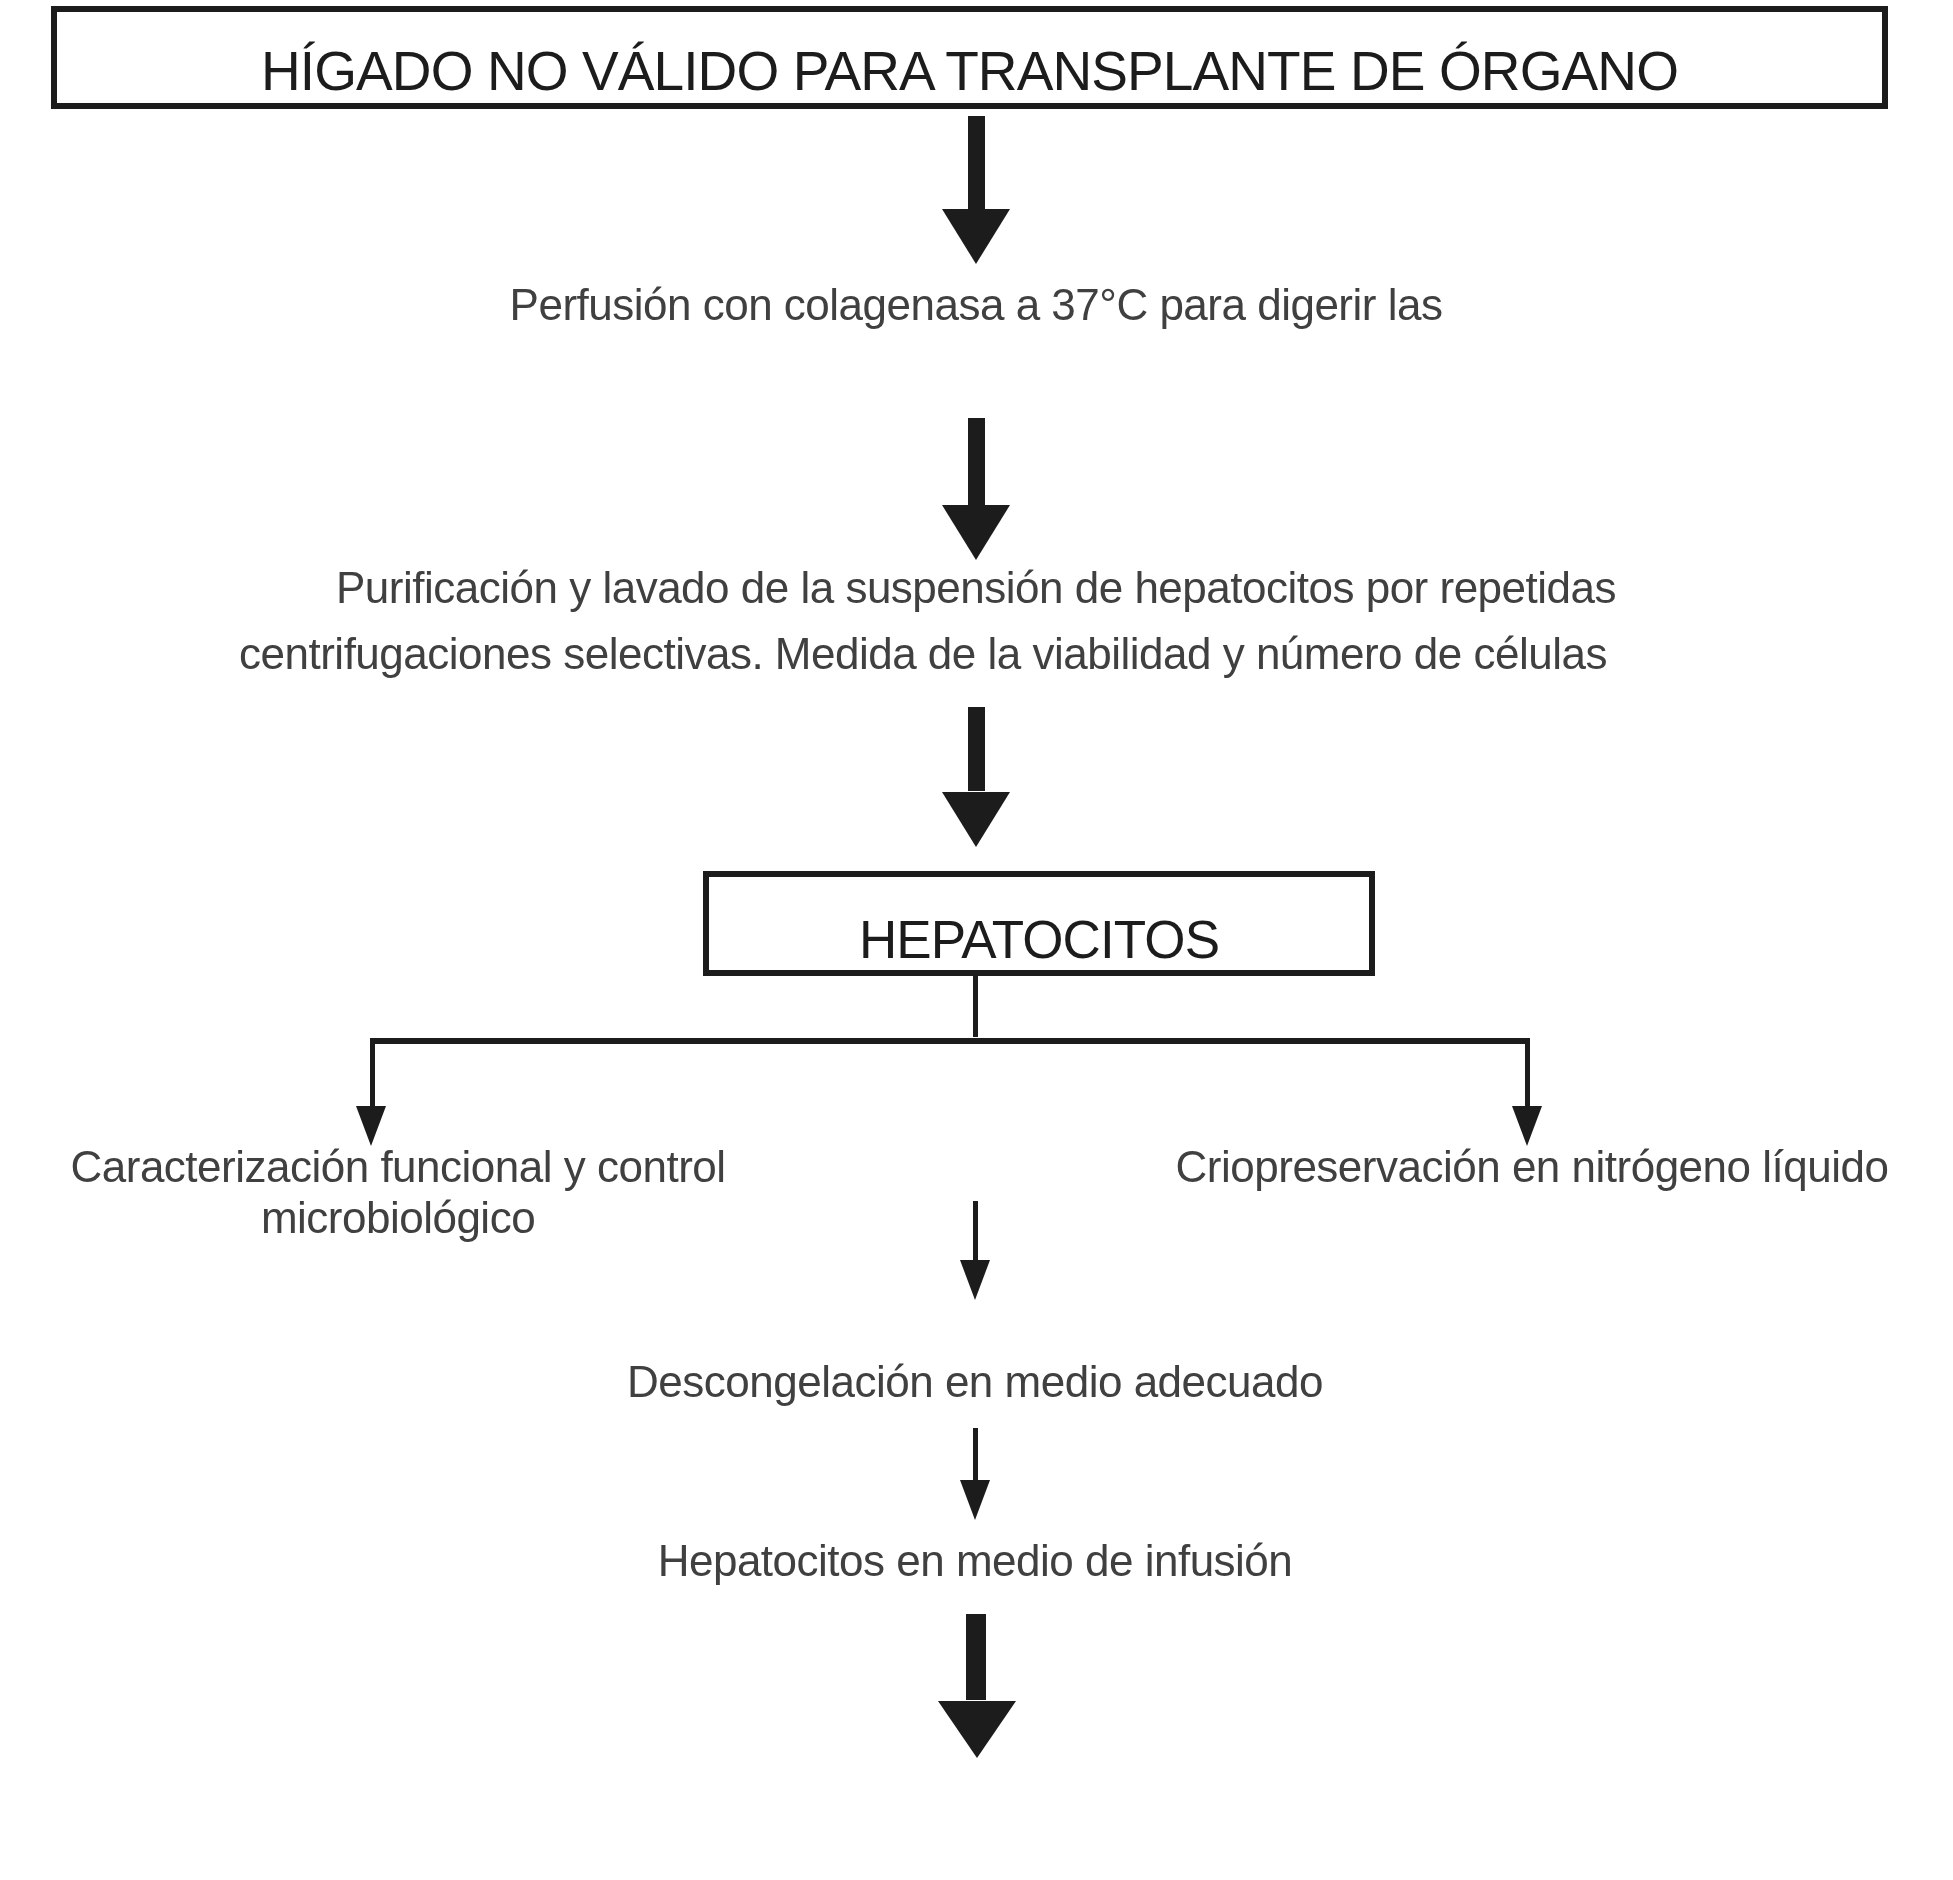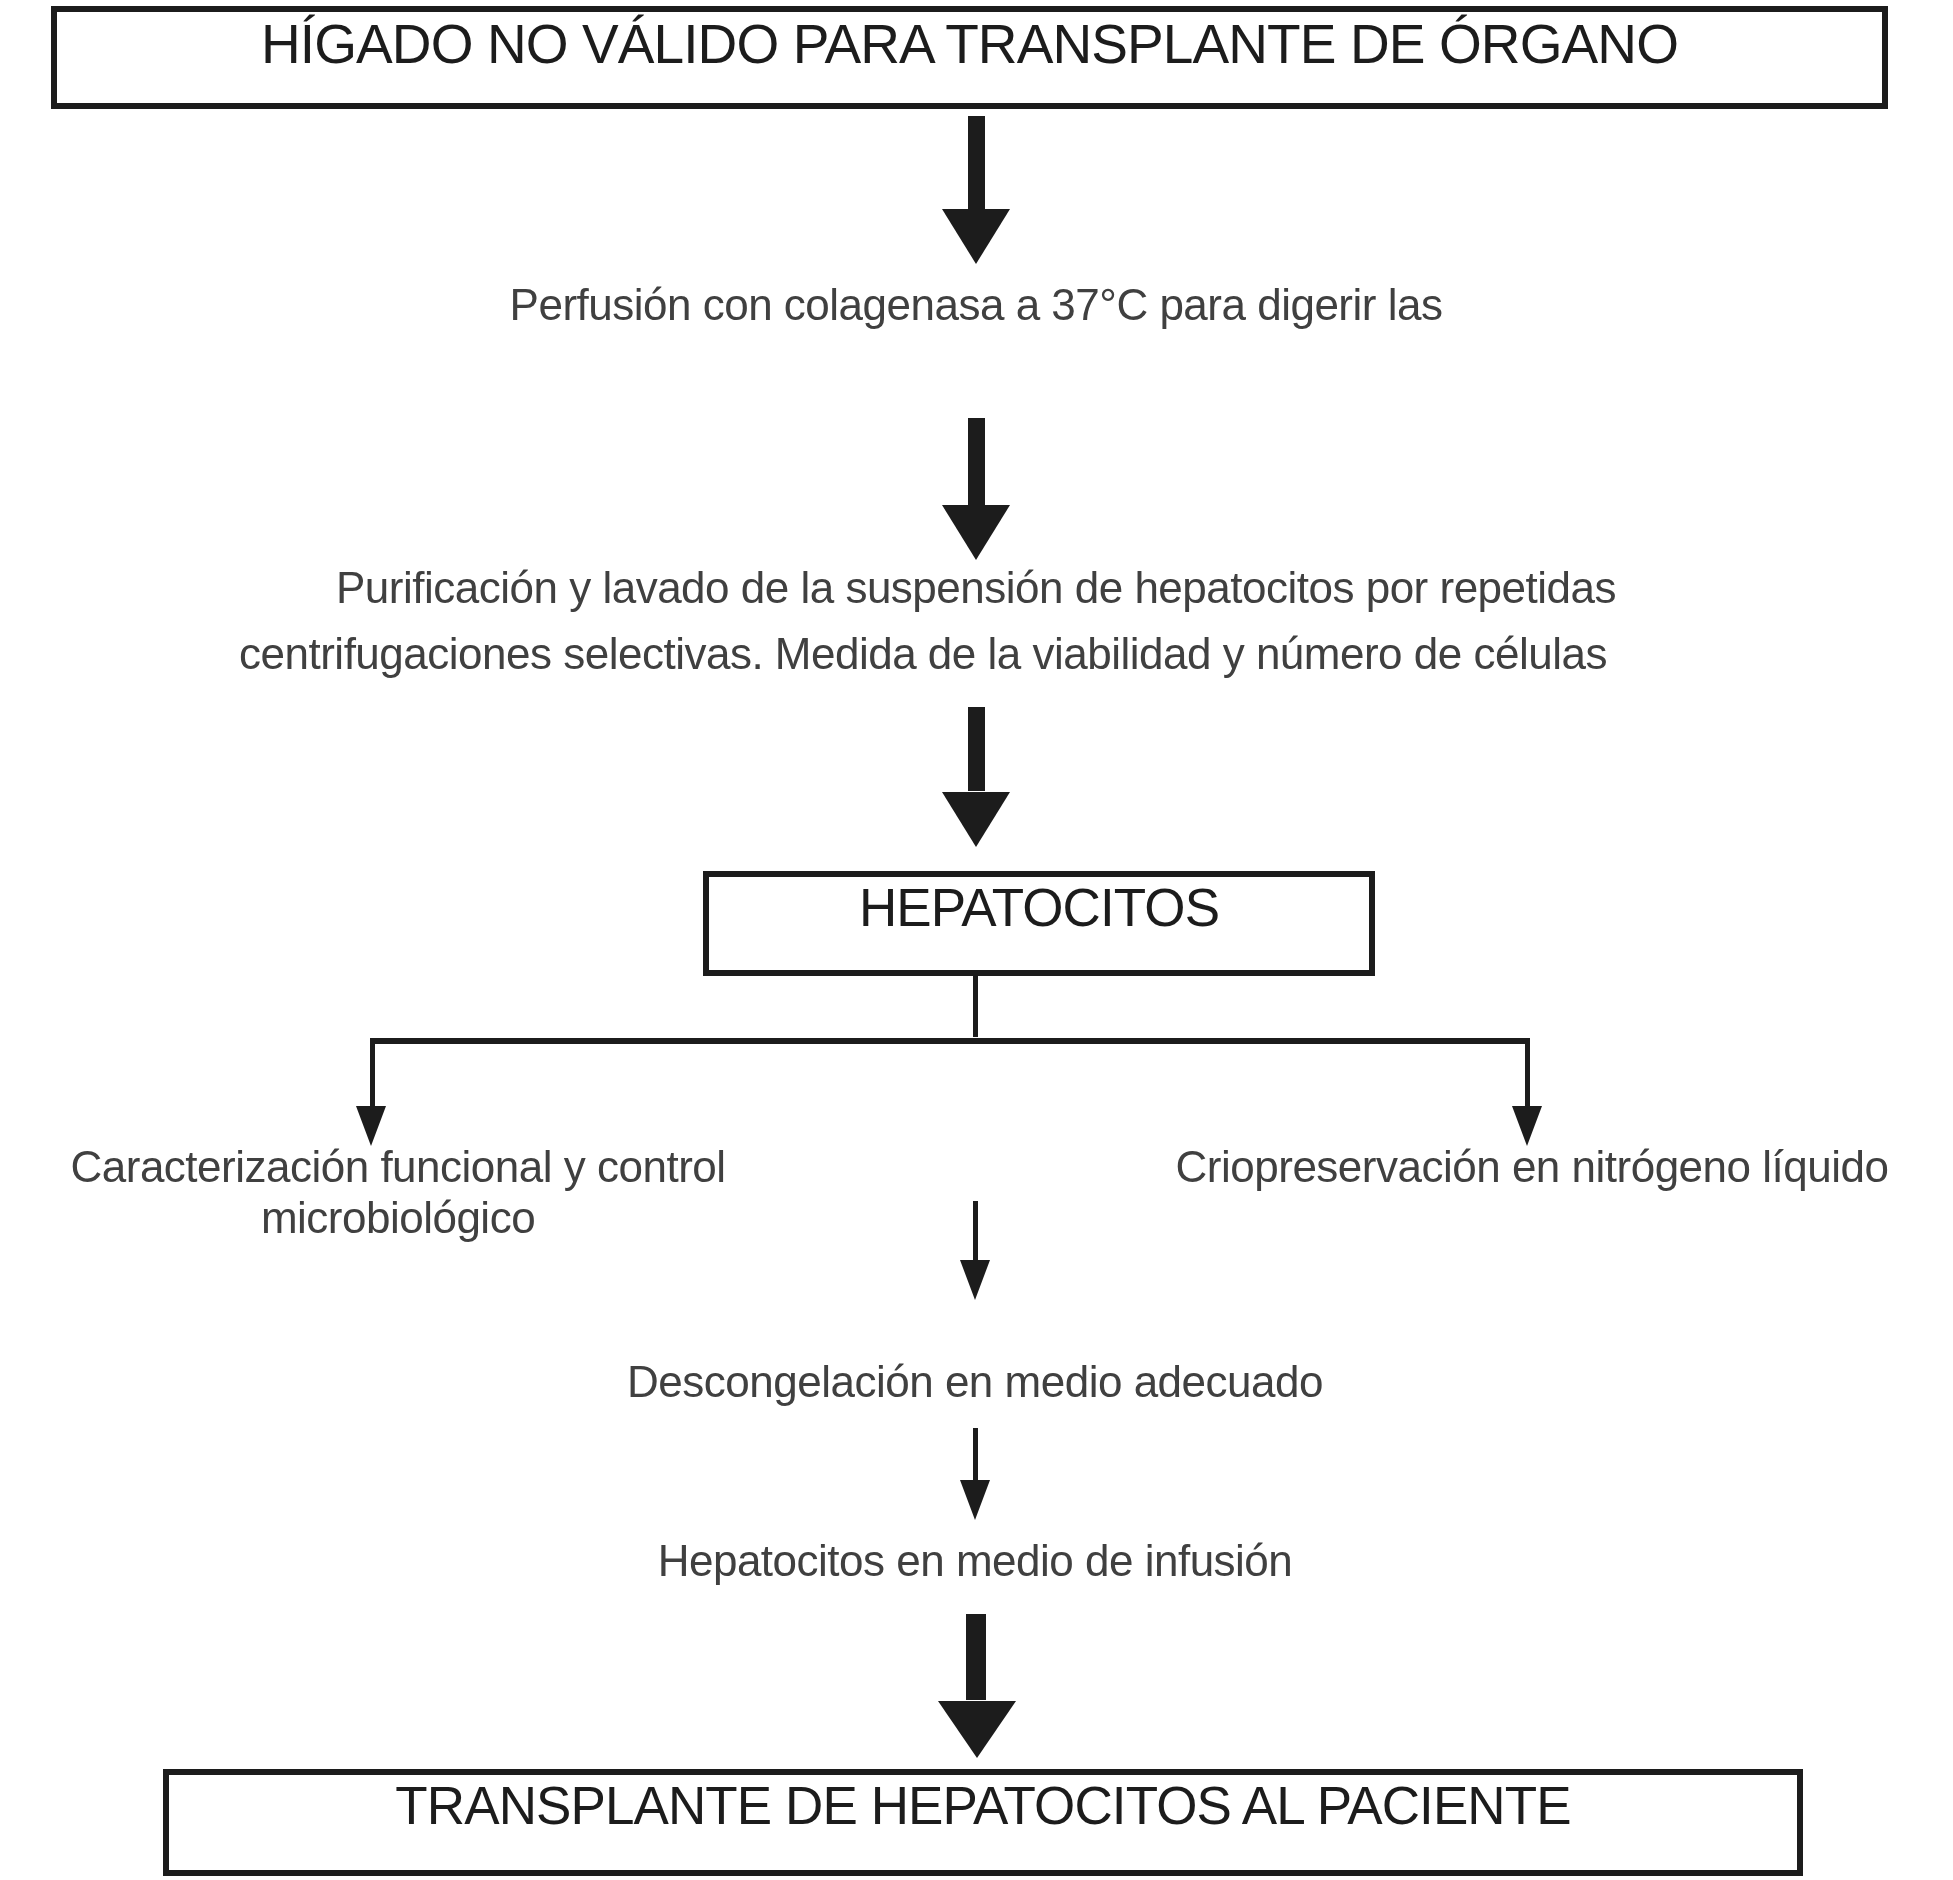--- a/index.html
+++ b/index.html
@@ -17,21 +17,21 @@
     color: #1c1c1c;
     overflow: hidden;
   }
   
   .node-box {
     position: absolute;
     box-sizing: border-box;
     border: 6.4px solid #1c1c1c;
     background: #ffffff;
     display: flex;
-    align-items: flex-start;
+    align-items: flex-end;
     justify-content: center;
     text-align: center;
     white-space: nowrap;
   }
   .box-title {
     font-size: 55px;
     letter-spacing: -0.9px;
     color: #1c1c1c;
   }
   
@@ -134,18 +134,15 @@
     <div class="head thin" style="left:960px; top:1480px;"></div>
   </div>
 
   <div class="txt-line" style="left:975px; top:1535px;text-align:center;">Hepatocitos en medio de infusión</div>
 
   <div>
     <div class="stem" style="left:966px; top:1614px; width:20px; height:86px;"></div>
     <div class="head thick" style="left:938px; top:1701px; border-left-width:39px; border-right-width:39px; border-top-width:57px;"></div>
   </div>
 
-  <div class="node-box" style="left:163px; top:1769px; width:1640px; height:107px;">
-    <span class="box-title" style="font-size:53px;">TRANSPLANTE DE HEPATOCITOS AL PACIENTE</span>
-  </div>
 
 </div>
 
 
 </body></html>

